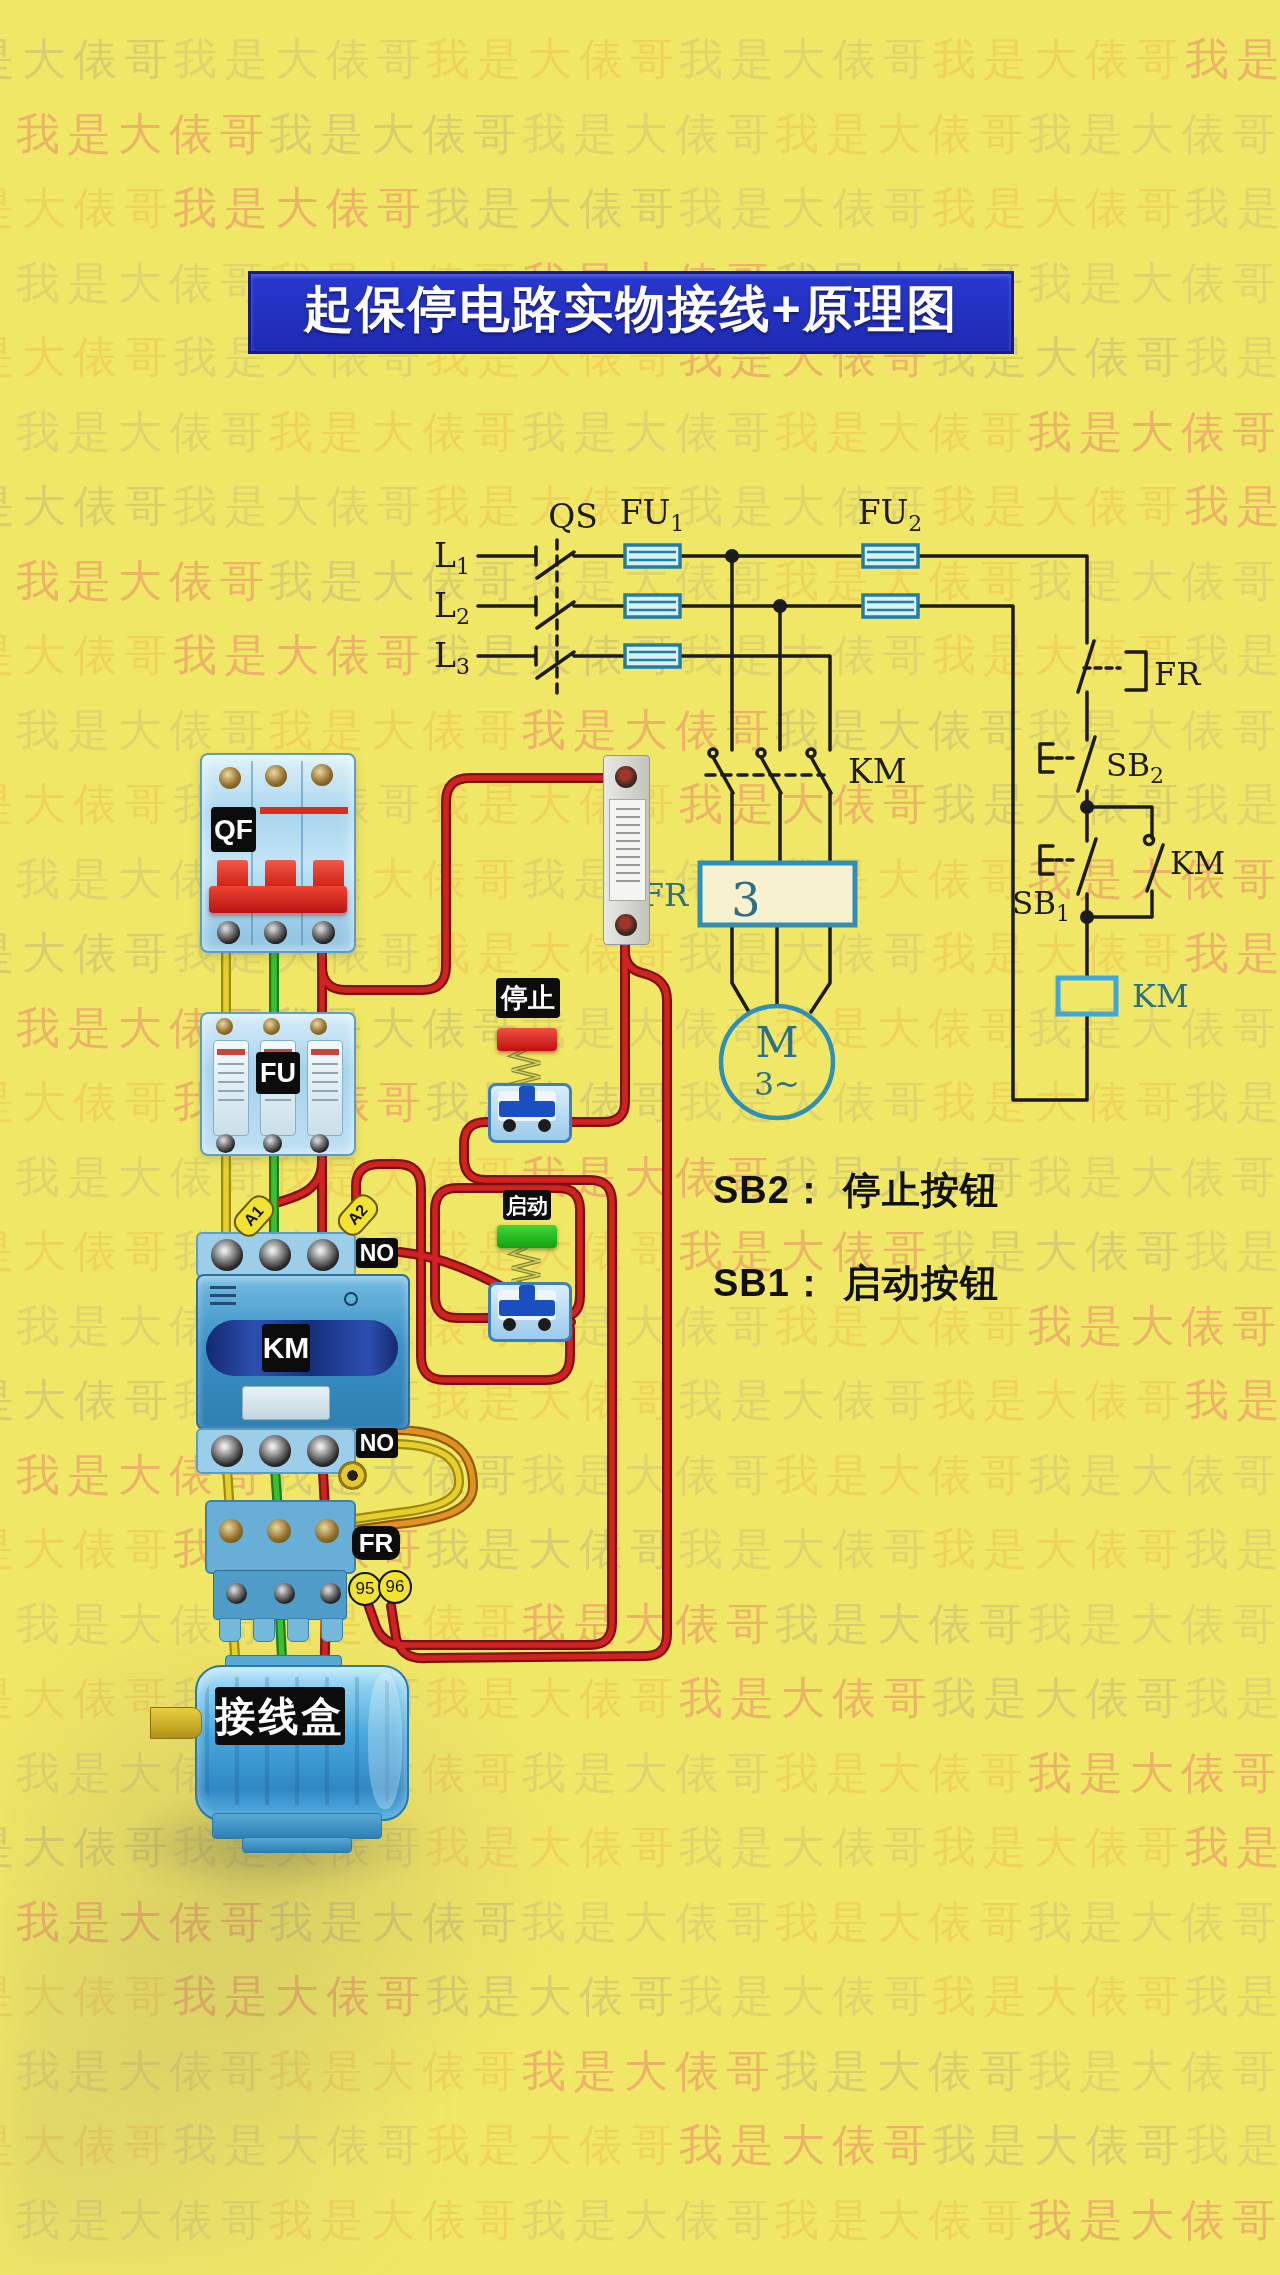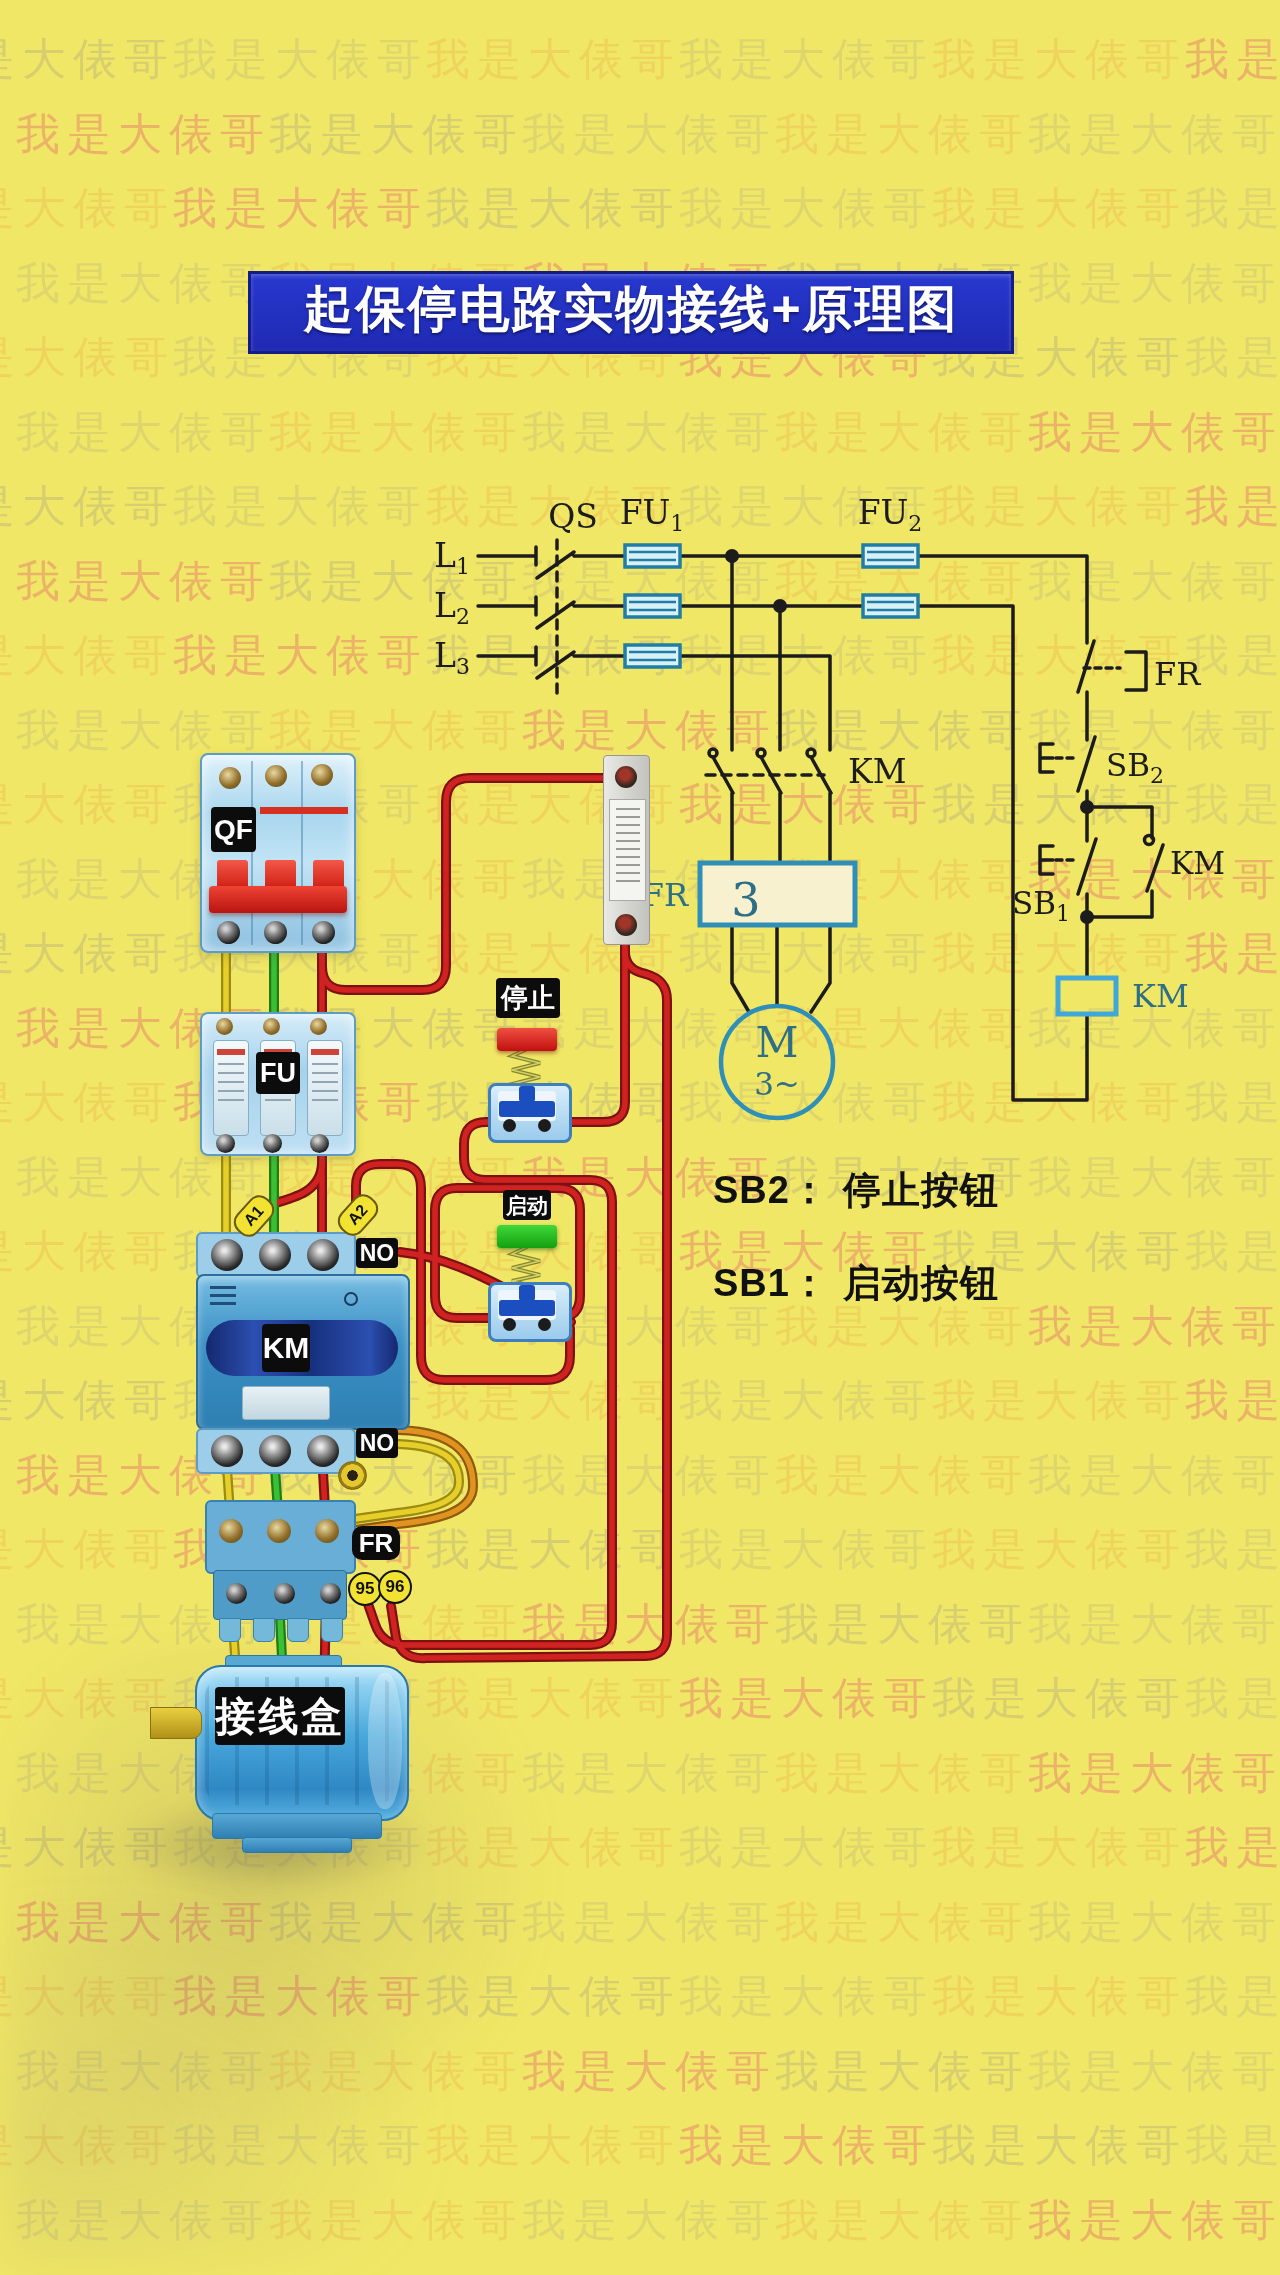--- a/index.html
+++ b/index.html
@@ -70,21 +70,21 @@
   .capgreen{background:linear-gradient(180deg,#40d838,#13a010);box-shadow:0 2px 4px rgba(10,80,10,.5)}
   .fholder{position:absolute;background:linear-gradient(90deg,#e9e9e5,#c3c3bd);border:1px solid #97979b;border-radius:4px;z-index:4}
   .fterm{position:absolute;width:22px;height:22px;border-radius:50%;
          background:radial-gradient(circle at 45% 40%,#a03528 0 5px,#3a2a22 60%,#17100c)}
   .fwin{position:absolute;background:#f4f4f0;border:1px solid #a8a8a4}
   .fwin i{display:block;margin:8px auto 0;width:24px;height:80px;
           background:repeating-linear-gradient(180deg,#9a9a96 0 2px,transparent 2px 8px)}
   .blk-label{position:absolute;background:#0c0c0c;color:#fff;font-weight:700;display:flex;
              align-items:center;justify-content:center;z-index:5;border-radius:4px;line-height:1}
   .ycirc{position:absolute;width:30px;height:30px;background:#f2e232;border:2px solid #141414;border-radius:50%;
-         display:flex;align-items:center;justify-content:center;font-size:17px;font-weight:700;color:#111;z-index:5}
+         display:flex;align-items:center;justify-content:center;font-size:17px;font-weight:400;color:#111;z-index:5}
   .tag{position:absolute;width:40px;height:24px;background:#f2e232;border:2px solid #6a5a10;border-radius:12px;
        transform:rotate(-48deg);display:flex;align-items:center;justify-content:center;
        font-weight:700;font-size:16px;color:#111;z-index:5}
   .ring{position:absolute;width:27px;height:27px;border-radius:50%;border:1px solid #7a6410;z-index:5;
         background:radial-gradient(circle,#2a2212 0 5px,#e3c92d 5.5px 11px,#9a7e14 11.5px)}
   
   #title{position:absolute;left:248px;top:271px;width:760px;height:77px;z-index:6;
          background:linear-gradient(180deg,#2838cf,#1e2ab2);border:3px solid #141c86;
          color:#fff;font-size:50px;font-weight:700;letter-spacing:2px;text-align:center;line-height:71px;
          text-shadow:0 2px 3px rgba(0,0,30,.5);box-shadow:inset 0 2px 4px rgba(255,255,255,.25)}

